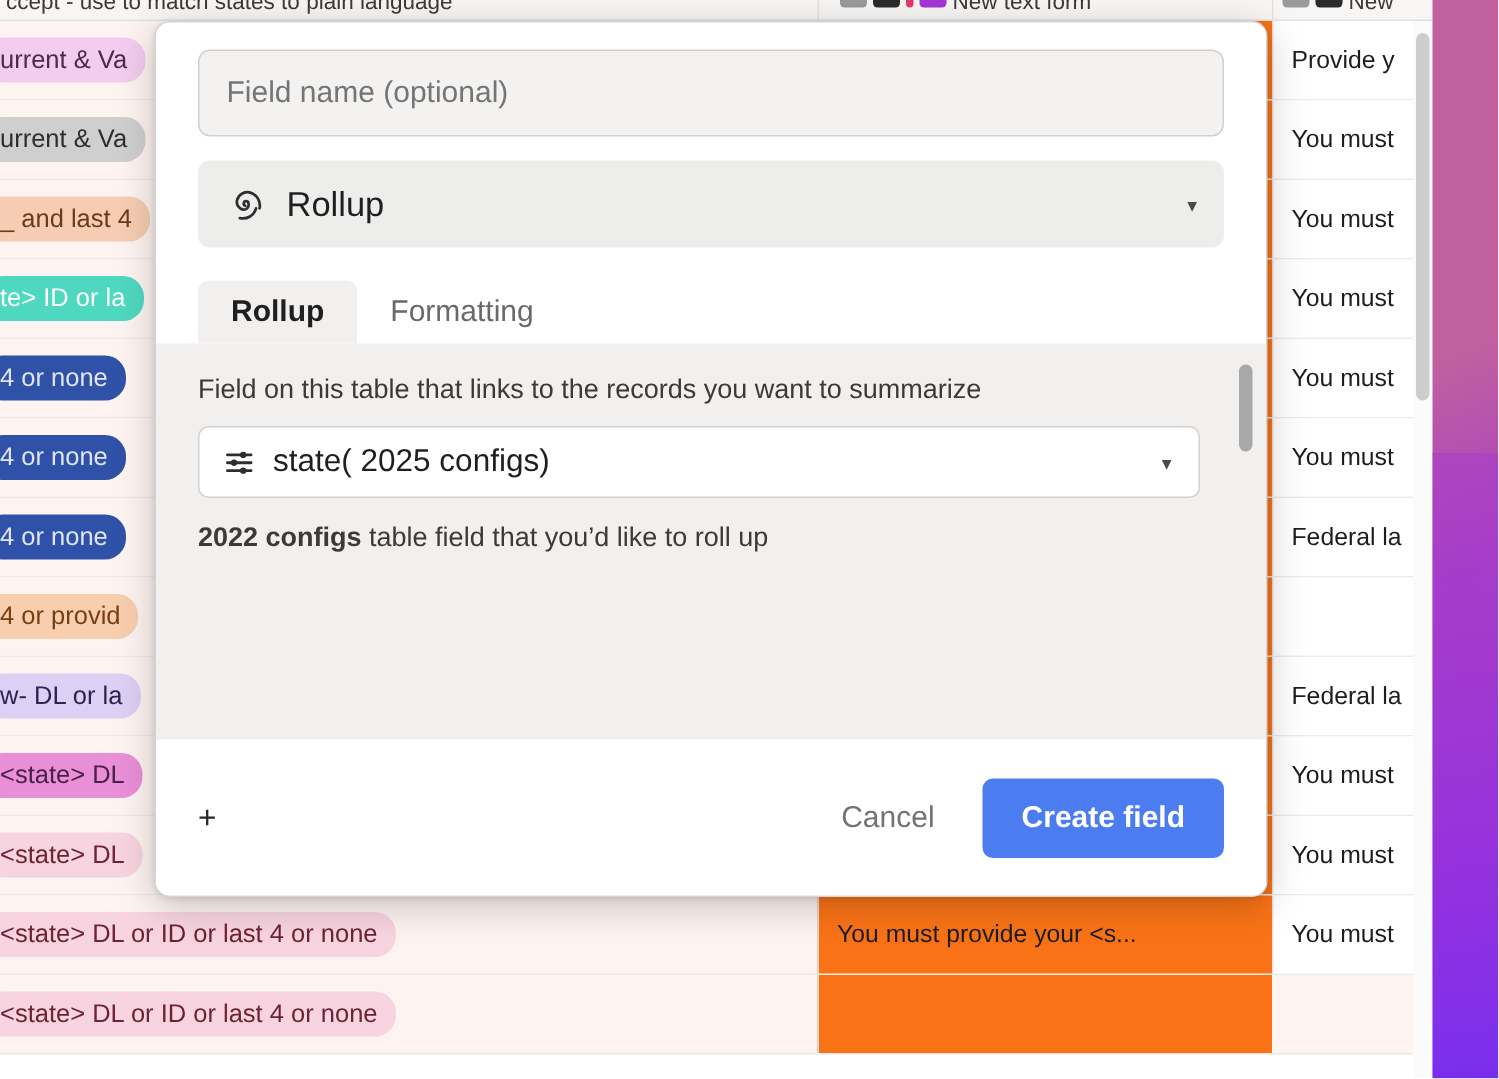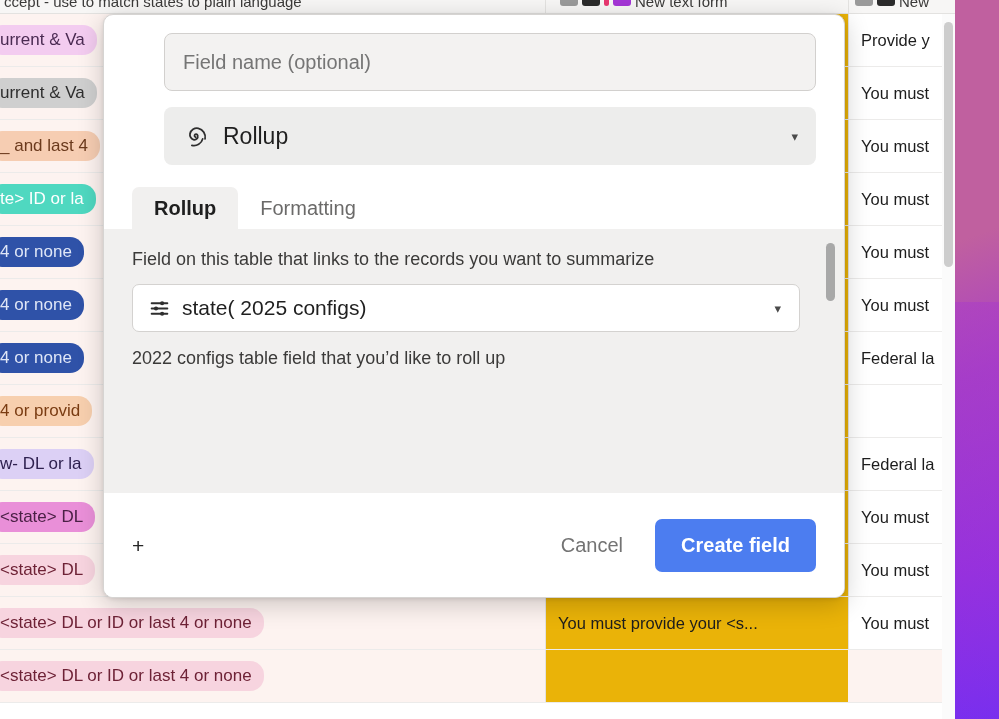--- a/index.html
+++ b/index.html
@@ -95,21 +95,21 @@
 
   .cell {
     position: relative;
     display: flex;
     align-items: center;
     padding: 0 12px;
     overflow: hidden;
     white-space: nowrap;
   }
   .cell-a { width: 545px; background: #fdf3f0; }
-  .cell-b { width: 303px; background: #eab308; border-left: 1px solid #e3e2e0; }
+  .cell-b { width: 303px; background: #f97316; border-left: 1px solid #e3e2e0; }
   .cell-c { width: 107px; background: #ffffff; border-left: 1px solid #e3e2e0; }
 
   .pill {
     display: inline-block;
     padding: 5px 12px;
     border-radius: 14px;
     font-size: 17px;
     line-height: 20px;
     margin-left: -24px;
     white-space: nowrap;
@@ -150,21 +150,20 @@
     border: 1px solid #d6d4d2;
     border-radius: 10px;
     box-shadow: 0 6px 26px rgba(0,0,0,.20), 0 1px 4px rgba(0,0,0,.10);
     overflow: hidden;
     display: flex;
     flex-direction: column;
   }
 
   .modal-head {
     padding: 18px 28px 0 28px;
-    margin-left: 32px;
   }
 
   .field-name-input {
     width: 100%;
     height: 58px;
     border-radius: 8px;
     border: 1px solid #d2d0ce;
     background: #f3f2f1;
     font-size: 20px;
     color: #6b6b6b;
@@ -263,21 +262,21 @@
   .link-select .ls-label {
     font-size: 21px;
     color: #1f1f1f;
     margin-left: 12px;
   }
   .panel-hint {
     margin-top: 16px;
     font-size: 18px;
     color: #3b3a39;
   }
-  .panel-hint b { font-weight: normal; }
+  .panel-hint b { font-weight: bold; }
 
   .panel-scrollbar {
     position: absolute;
     top: 14px; right: 8px;
     width: 10px; height: 150px;
   }
   .panel-scrollbar .thumb {
     position: absolute;
     top: 0; left: 0;
     width: 9px; height: 58px;

